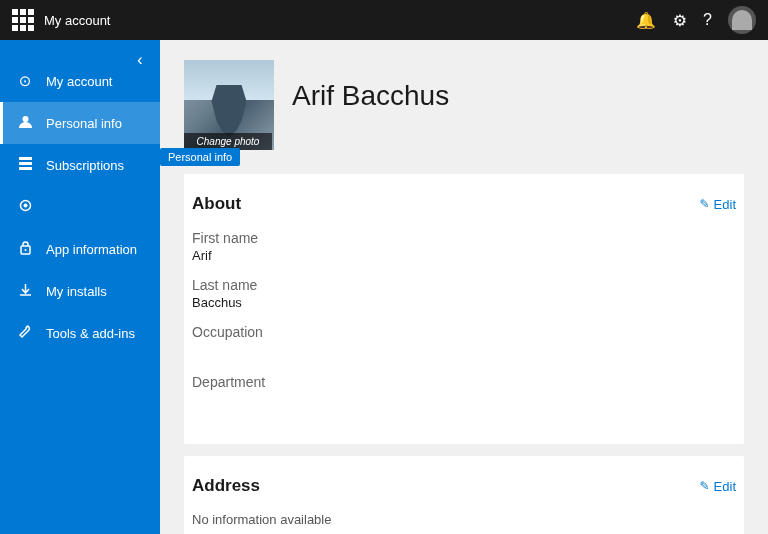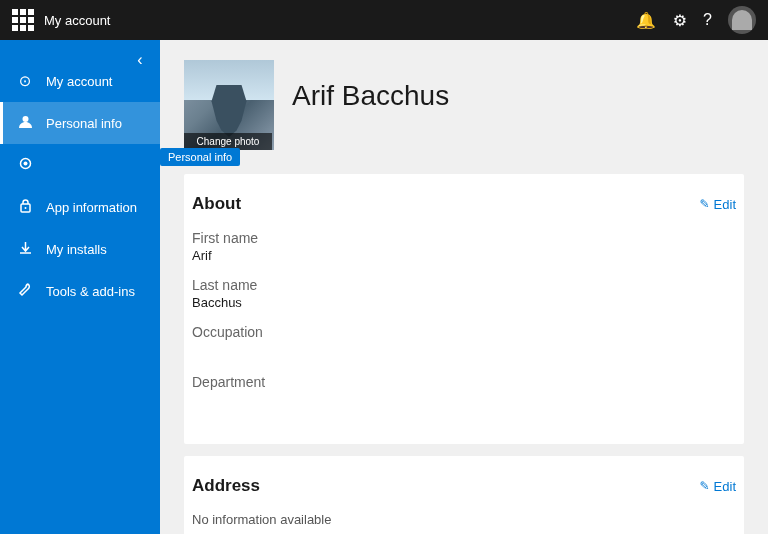--- a/index.html
+++ b/index.html
@@ -95,20 +95,21 @@
     .profile-header {
       display: flex;
       align-items: flex-start;
       gap: 20px;
       margin-bottom: 24px;
     }
     .profile-photo-container {
       position: relative;
       width: 88px; height: 90px;
       flex-shrink: 0;
+      font-style: italic;
     }
     .change-photo-btn {
       position: absolute; bottom: 0; left: 0; right: 0;
       background: rgba(0,0,0,0.6);
       color: white; font-size: 10px; text-align: center;
       padding: 3px 0; cursor: pointer;
     }
     .profile-name {
       font-size: 28px; font-weight: 300; color: #1a1a1a;
       padding-top: 20px;
@@ -206,20 +207,30 @@
         <svg width="15" height="15" viewBox="0 0 15 15" fill="white">
           <circle cx="7.5" cy="5" r="3"></circle>
           <path d="M1 14c0-3.5 3-6 6.5-6s6.5 2.5 6.5 6"></path>
         </svg>
       </span>
       <span>Personal info</span>
     </div>
     <div class="sidebar-item">
       <span class="sidebar-icon">
         <svg width="15" height="15" viewBox="0 0 15 15" fill="white">
+          <rect x="1" y="1" width="13" height="3" rx="0.5"></rect>
+          <rect x="1" y="6" width="13" height="3" rx="0.5"></rect>
+          <rect x="1" y="11" width="13" height="3" rx="0.5"></rect>
+        </svg>
+      </span>
+      <span>Subscriptions</span>
+    </div>
+    <div class="sidebar-item">
+      <span class="sidebar-icon">
+        <svg width="15" height="15" viewBox="0 0 15 15" fill="white">
           <circle cx="7.5" cy="7.5" r="5" fill="none" stroke="white" stroke-width="1.5"></circle>
           <circle cx="7.5" cy="7.5" r="2"></circle>
         </svg>
       </span>
     </div>
     <div class="sidebar-item">
       <span class="sidebar-icon">
         <svg width="15" height="15" viewBox="0 0 15 15" fill="white">
           <rect x="3" y="6" width="9" height="8" rx="1" fill="none" stroke="white" stroke-width="1.5"></rect>
           <path d="M5 6V4.5a2.5 2.5 0 0 1 5 0V6" fill="none" stroke="white" stroke-width="1.5"></path>

